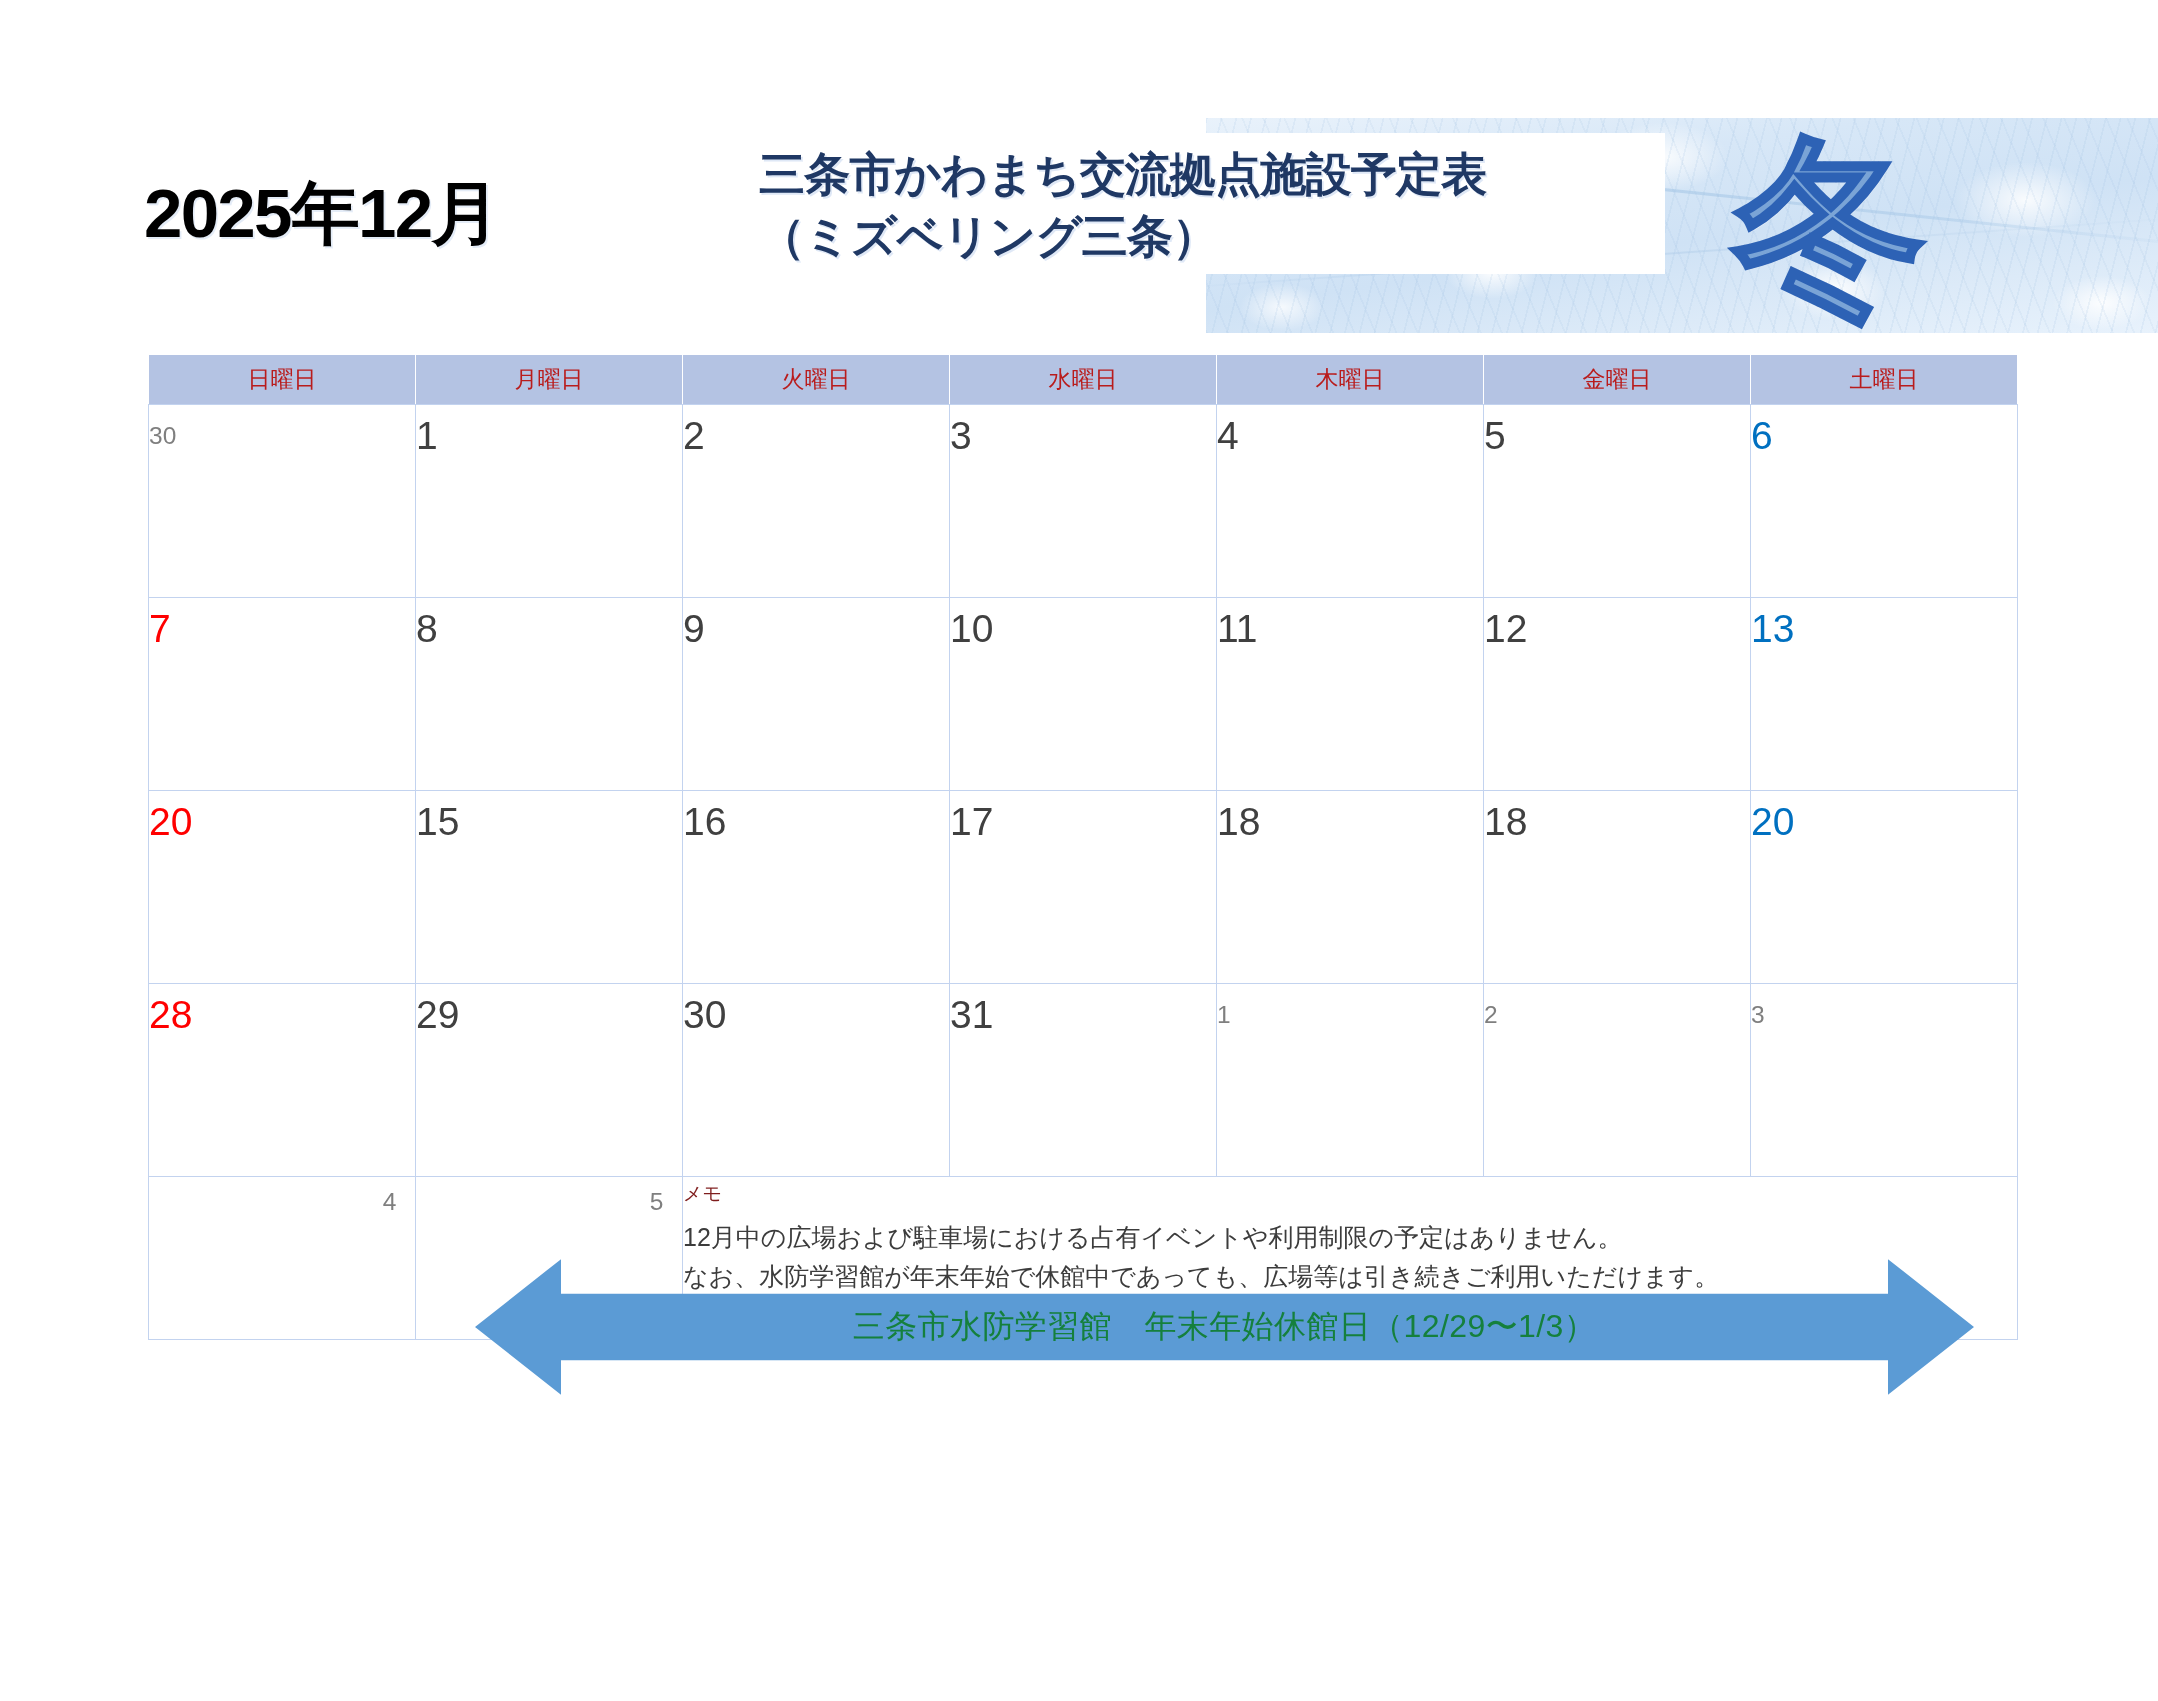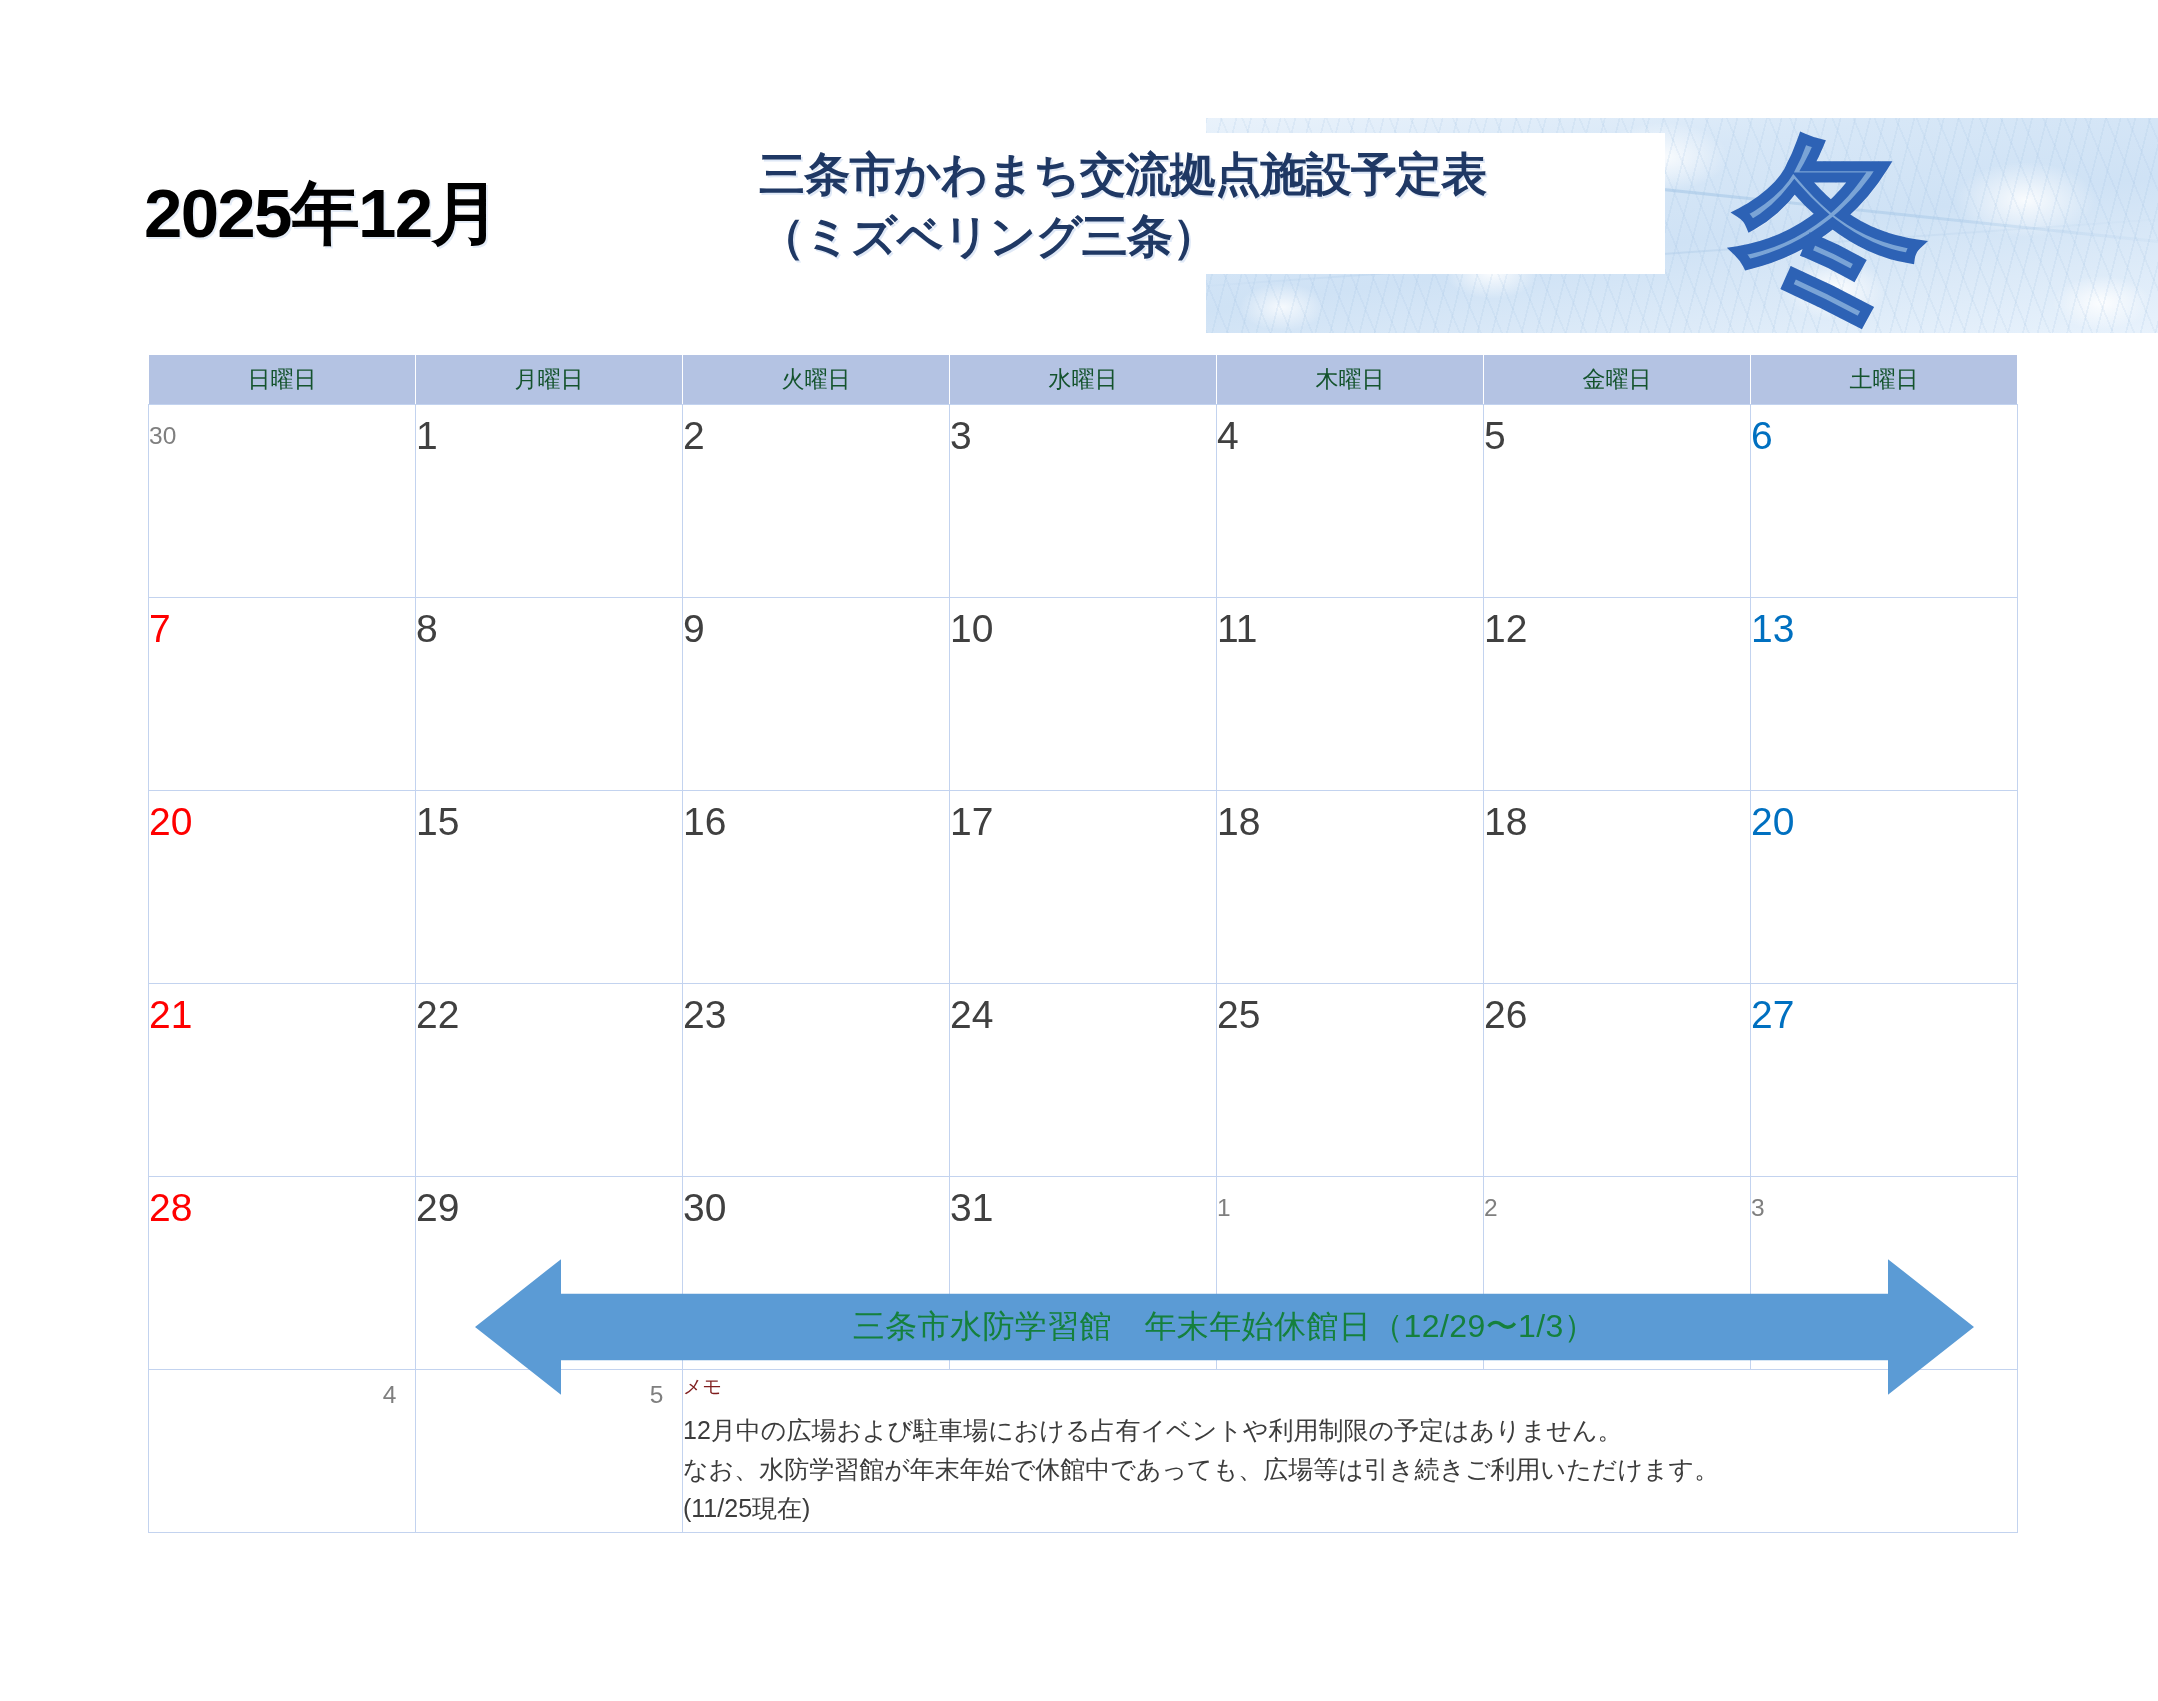--- a/index.html
+++ b/index.html
@@ -155,21 +155,21 @@
     vertical-align: top;
   }
 
   table.calendar thead th {
     background: #b4c3e3;
     height: 49px;
     text-align: center;
     vertical-align: middle;
     font-size: 23px;
     font-weight: 400;
-    color: #14532d;
+    color: #b91c1c;
     border-color: #ffffff;
     border-bottom-color: #c3d3ef;
   }
 
   td.day {
     height: 192px;
     position: relative;
     background: #ffffff;
   }
   td.day .dnum {
@@ -353,43 +353,20 @@
             </td>
             <td class="day">
               <span class="dnum ">18</span>
             </td>
             <td class="day">
               <span class="dnum sat">20</span>
             </td>
           </tr>
           <tr>
             <td class="day">
-              <span class="dnum sun">21</span>
-            </td>
-            <td class="day">
-              <span class="dnum ">22</span>
-            </td>
-            <td class="day">
-              <span class="dnum ">23</span>
-            </td>
-            <td class="day">
-              <span class="dnum ">24</span>
-            </td>
-            <td class="day">
-              <span class="dnum ">25</span>
-            </td>
-            <td class="day">
-              <span class="dnum ">26</span>
-            </td>
-            <td class="day">
-              <span class="dnum sat">27</span>
-            </td>
-          </tr>
-          <tr>
-            <td class="day">
               <span class="dnum sun">28</span>
             </td>
             <td class="day">
               <span class="dnum ">29</span>
             </td>
             <td class="day">
               <span class="dnum ">30</span>
             </td>
             <td class="day">
               <span class="dnum ">31</span>

